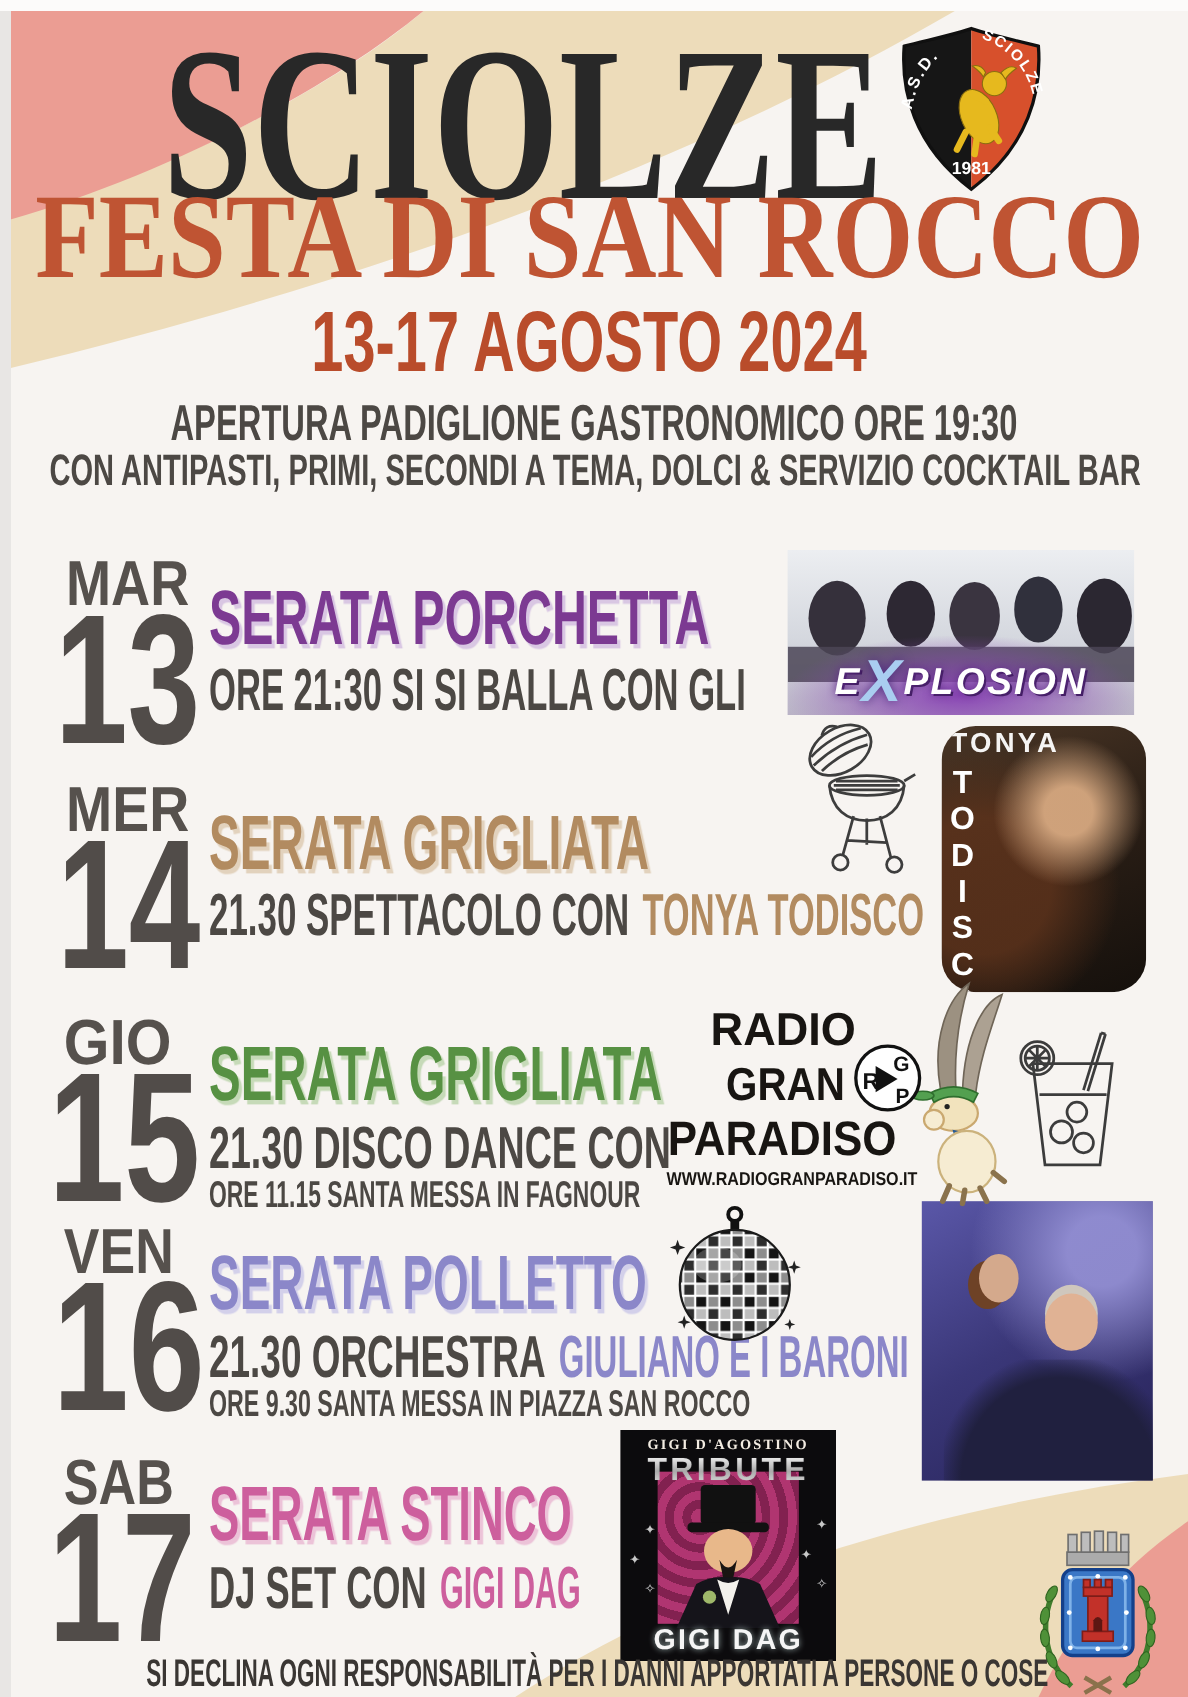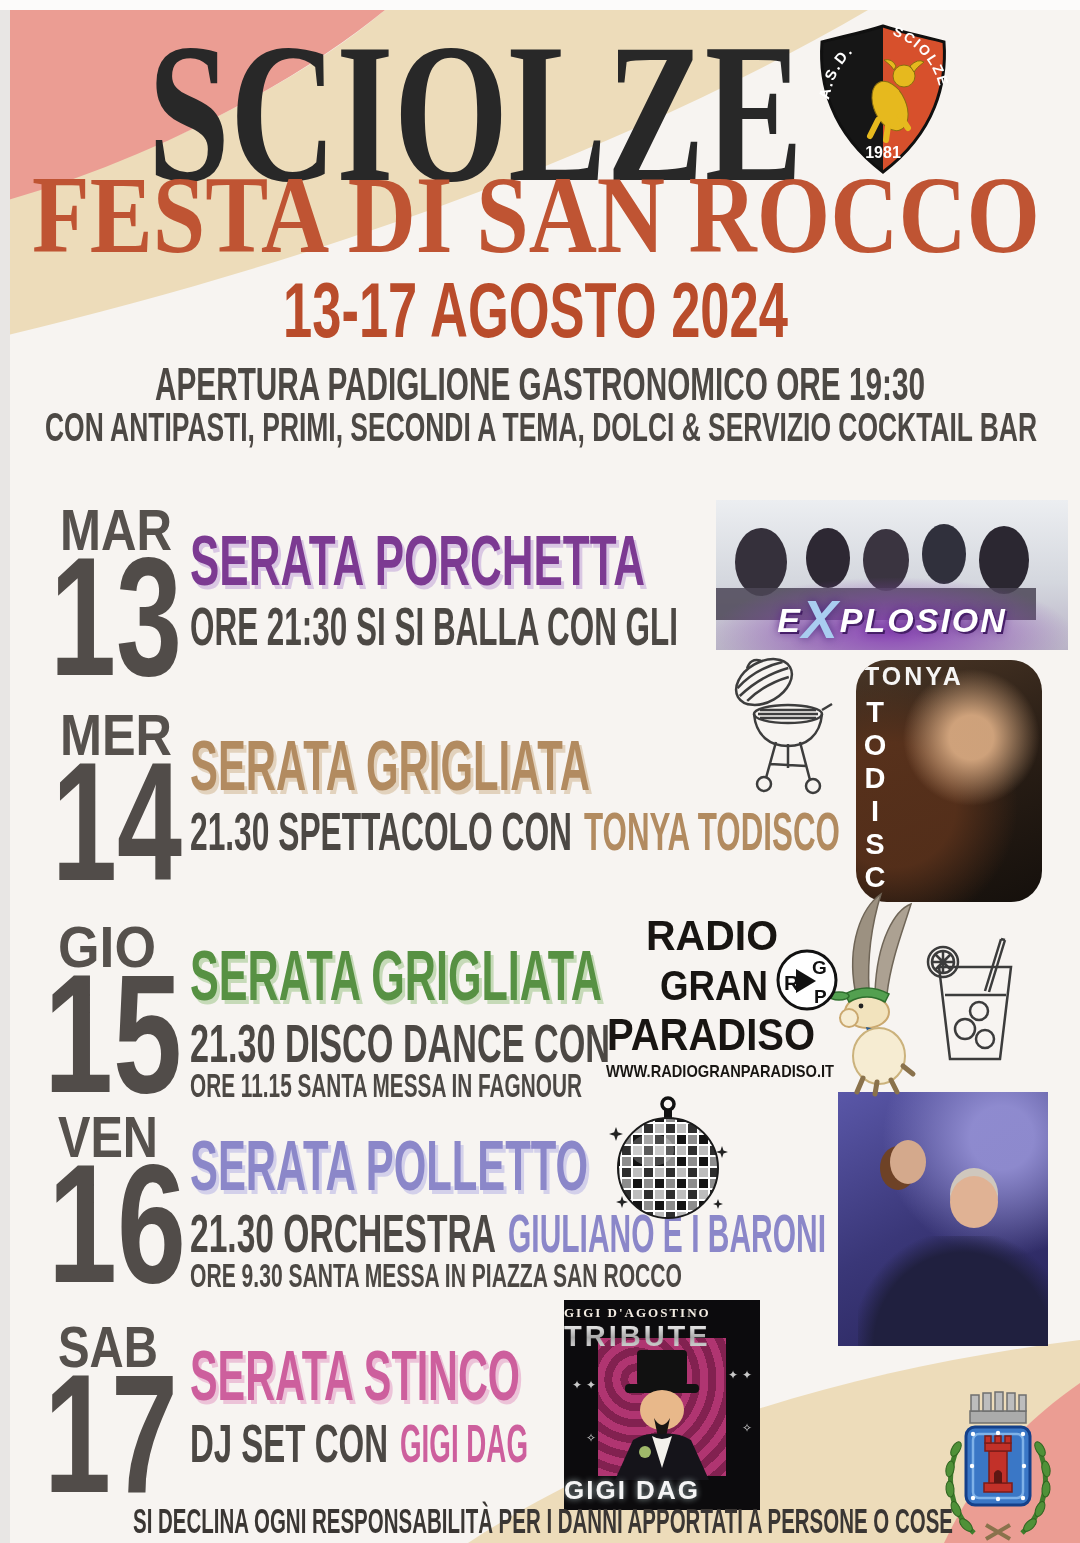--- a/index.html
+++ b/index.html
@@ -13,21 +13,21 @@
   text.num{fill:#514c49;}
   text.body{fill:#4c4844;}
   text.small{fill:#4c4844;}
   .sh-purple{filter:drop-shadow(3px 4px 0 #d9c7e3);}
   .sh-tan{filter:drop-shadow(3px 4px 0 #e2d2bd);}
   .sh-green{filter:drop-shadow(3px 4px 0 #c6dab8);}
   .sh-peri{filter:drop-shadow(3px 4px 0 #d3d0ea);}
   .sh-pink{filter:drop-shadow(3px 4px 0 #ecc3d8);}
   
   .photo{position:absolute;overflow:hidden;}
-  #explosion-photo{left:716px;top:500px;width:352px;height:150px;
+  #explosion-photo{left:716px;top:500px;width:315px;height:150px;
     background:linear-gradient(180deg,#eceef1 0%,#d4d7de 55%,#b9b2c6 100%);text-decoration:underline;}
   #explosion-photo .glow{position:absolute;left:0;right:0;bottom:-18px;height:90px;
     background:radial-gradient(ellipse at 50% 60%,#8a46b4 0%,rgba(138,70,180,.55) 35%,rgba(138,70,180,0) 72%);}
   .expl-word{position:absolute;left:0;right:0;bottom:6px;text-align:center;color:#fff;
     font-style:italic;font-weight:bold;font-size:34px;letter-spacing:2px;line-height:48px;
     text-shadow:0 0 8px #5d2b86,2px 2px 0 #3f1c5e;}
   .expl-word .bigx{font-size:54px;color:#a9cdf0;vertical-align:-6px;text-shadow:0 0 10px #4a2a7a;}
   #tonya-photo{left:856px;top:660px;width:186px;height:242px;color:#fff;
     background:
       radial-gradient(circle at 62% 32%,rgba(214,168,128,.95) 0 11%,rgba(214,168,128,0) 34%),
@@ -38,21 +38,21 @@
     writing-mode:vertical-rl;text-orientation:upright;letter-spacing:1px;}
   #duo-photo{left:838px;top:1092px;width:210px;height:254px;
     background:
       radial-gradient(circle at 78% 18%,rgba(150,146,214,.9) 0 12%,rgba(150,146,214,0) 45%),
       linear-gradient(150deg,#5a57a8 0%,#3a3778 48%,#262257 100%);}
   #duo-photo .head{position:absolute;border-radius:50%;}
   #duo-photo .head.f{left:52px;top:48px;width:36px;height:44px;background:#d4a98c;box-shadow:-10px 6px 0 #6e4226;}
   #duo-photo .head.m{left:112px;top:84px;width:48px;height:52px;background:#e0b294;box-shadow:0 -8px 0 #cfc7bd;}
   #duo-photo .bodyshape{position:absolute;left:20px;bottom:0;width:190px;height:110px;
     background:radial-gradient(ellipse at 55% 100%,#20203f 0 60%,rgba(32,32,63,0) 75%);}
-  #gigi-photo{left:564px;top:1300px;width:196px;height:210px;background:#0c0b0d;text-align:left;color:#fff;}
+  #gigi-photo{left:564px;top:1300px;width:196px;height:210px;background:#0c0b0d;text-align:center;color:#fff;}
   #gigi-photo .damask{position:absolute;left:34px;top:38px;width:128px;height:138px;
     background:
       repeating-radial-gradient(circle at 30% 30%,#c23a7c 0 8px,#8f2458 8px 16px),
       #a32b66;opacity:.9;}
   .gigi-l1{position:relative;margin-top:5px;font-family:"Liberation Serif",serif;font-weight:bold;
     font-size:13px;letter-spacing:2px;color:#f3ece2;}
   .gigi-l2{position:relative;font-weight:bold;font-size:29px;letter-spacing:3px;line-height:30px;
     background:linear-gradient(#ffffff,#8e8e8e 55%,#d8d8d8);-webkit-background-clip:text;background-clip:text;
     color:transparent;text-shadow:0 0 1px rgba(255,255,255,.25);}
   .gigi-l3{position:absolute;left:0;right:0;bottom:4px;font-weight:bold;font-size:26px;letter-spacing:2px;

